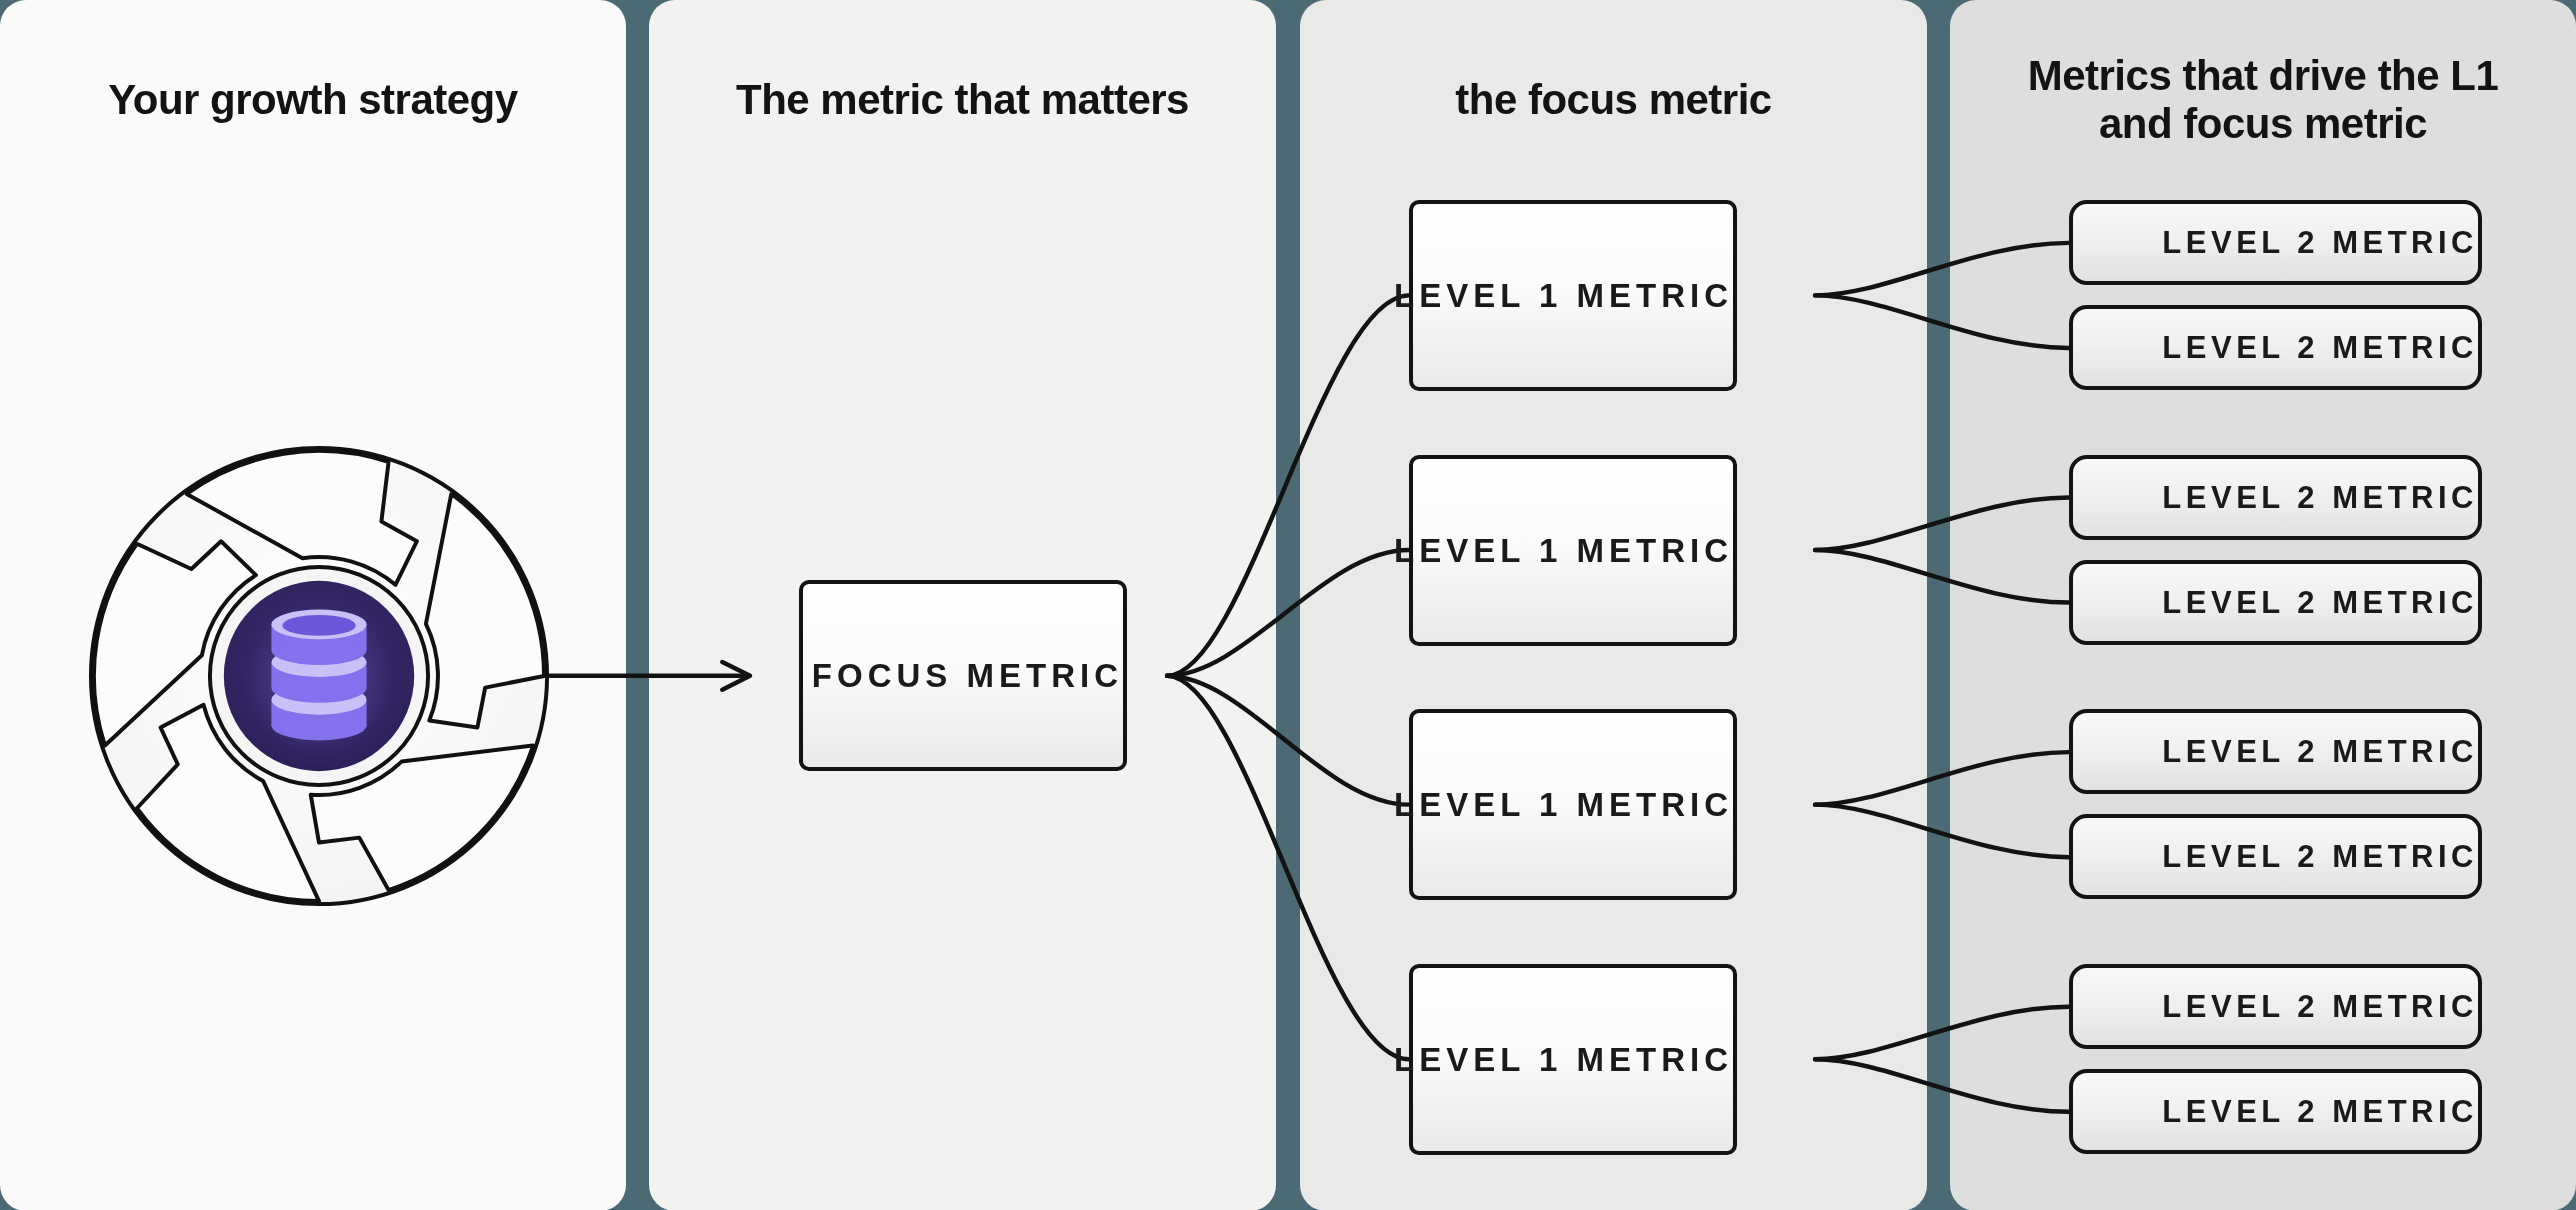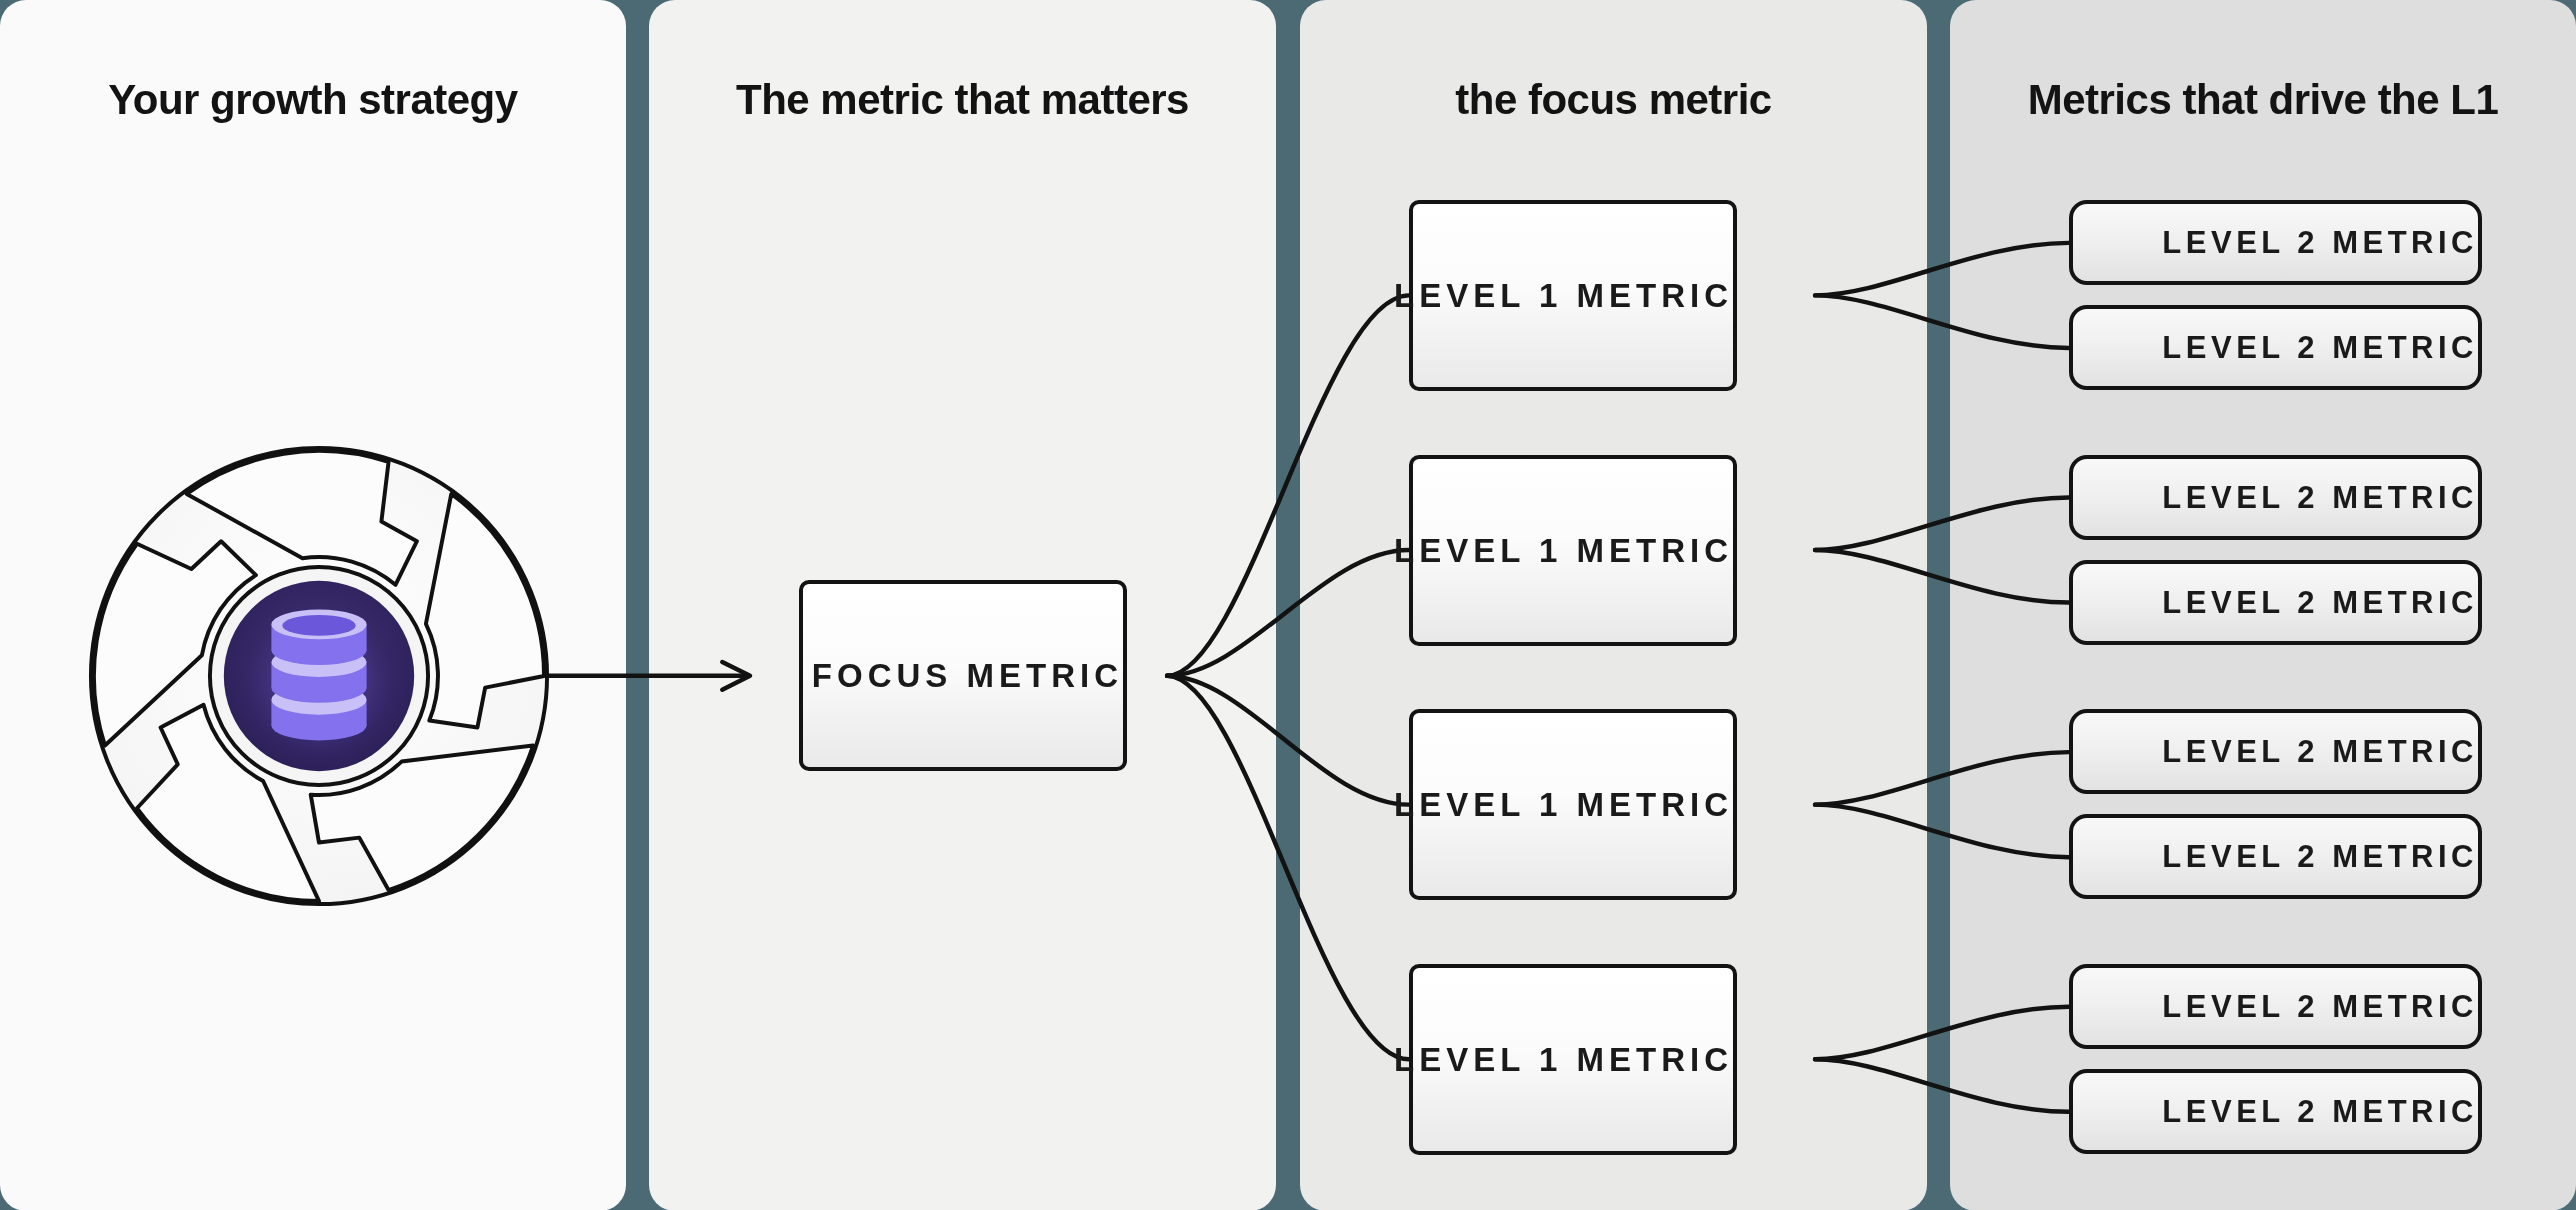--- a/index.html
+++ b/index.html
@@ -71,20 +71,21 @@
   </div>
 </div>
 <div class="panel panel-3">
   <div class="panel-title">
     <span>the focus metric</span>
   </div>
 </div>
 <div class="panel panel-4">
   <div class="panel-title">
     <span>Metrics that drive the L1</span>
+    <span>and focus metric</span>
   </div>
 </div>
 
 <svg class="overlay" width="2576" height="1211" viewBox="0 0 2600 1222">
   <g fill="none" stroke="#121212" stroke-width="4.5" stroke-linecap="round" stroke-linejoin="round">
 
     <g>
       <path d="M554,682 L753,682"></path>
       <path d="M729,668 L757,682 L729,696"></path>
     </g>

